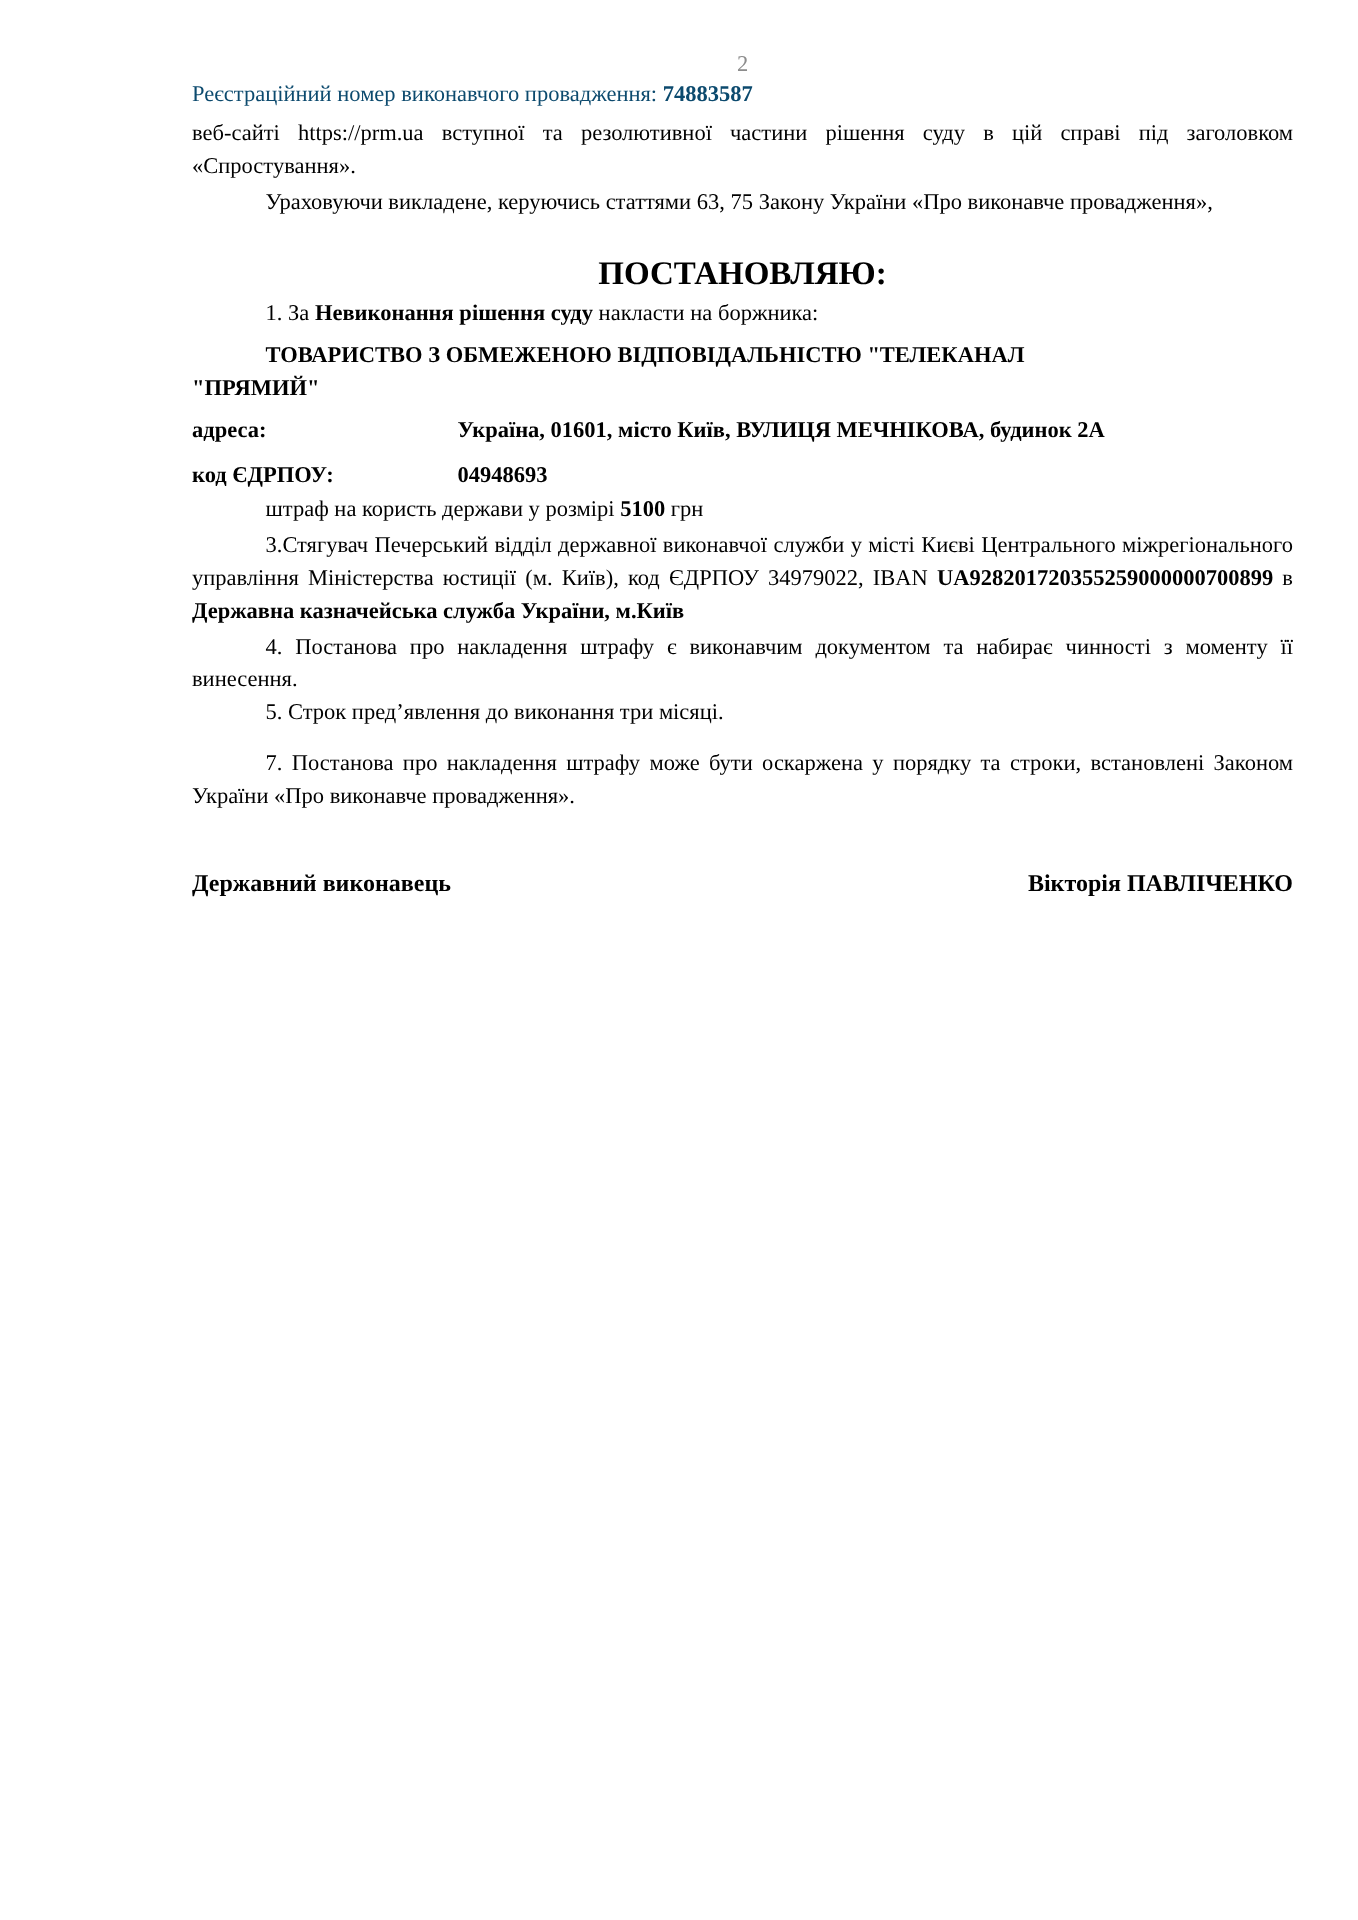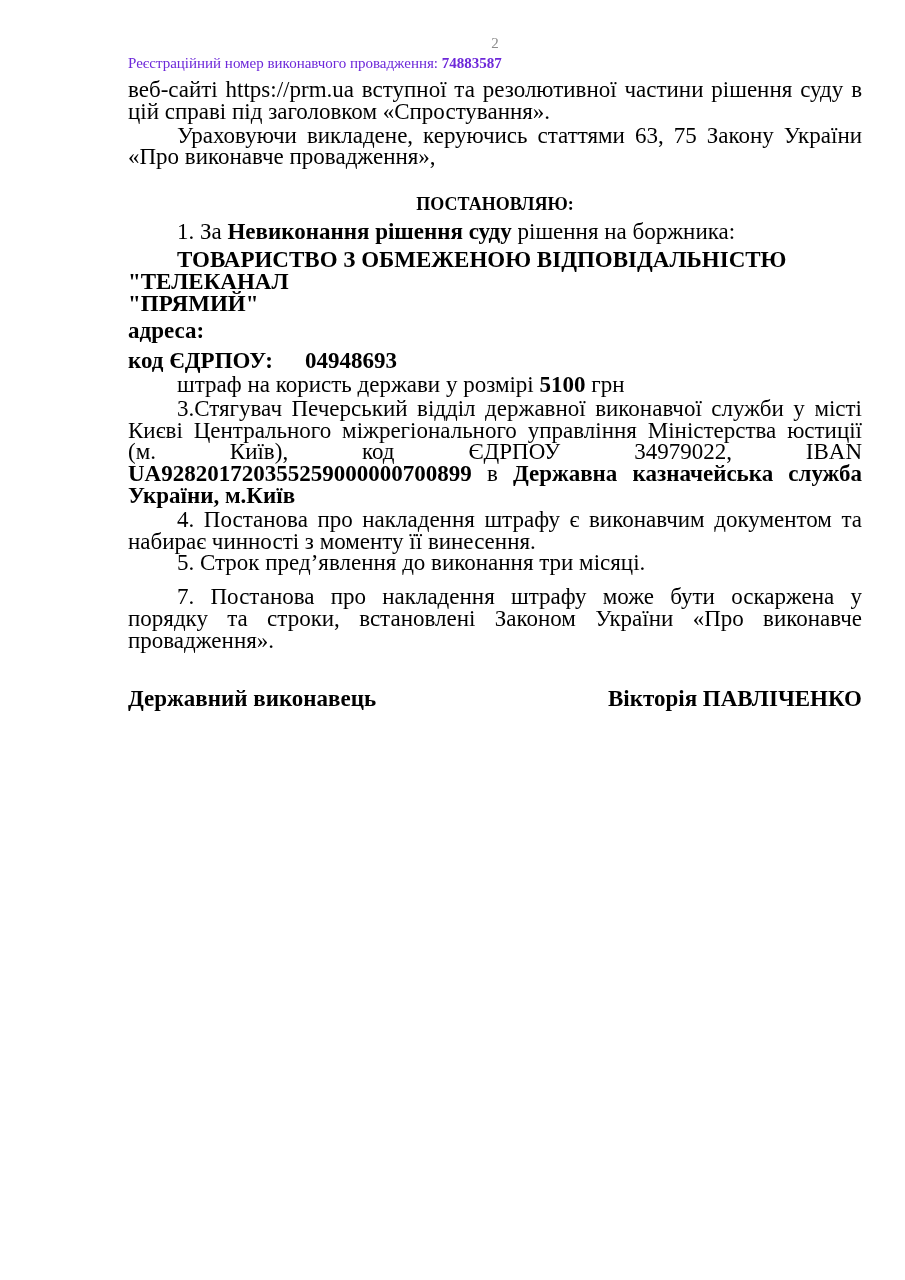--- a/index.html
+++ b/index.html
@@ -24,38 +24,38 @@
   .page-number {
     text-align: center;
     font-size: 15px;
     line-height: 18px;
     color: #8c8c8c;
   }
   .reg-header {
     margin-top: 2px;
     font-size: 15px;
     line-height: 18px;
-    color: #6d28d9;
+    color: #0c4a6e;
   }
   .reg-header .num { font-weight: bold; }
   p, .row, h2 {
     margin: 0;
-    font-size: 23px;
+    font-size: 15px;
     line-height: 21.8px;
   }
   .just { text-align: justify; }
   .indent { text-indent: 49px; }
   .b { font-weight: bold; }
   .p-web { margin-top: 7px; }
   .p-considering { margin-top: 2px; }
   .heading {
     margin-top: 25px;
     text-align: center;
     font-weight: bold;
-    font-size: 18px;
+    font-size: 22px;
     line-height: 22px;
   }
   .p-item1 { margin-top: 6px; }
   .company {
     margin-top: 6px;
     font-weight: bold;
     text-indent: 49px;
   }
   .row {
     display: flex;
@@ -73,21 +73,21 @@
   .p-item3 { margin-top: 2px; }
   .p-item4 { margin-top: 2px; }
   .p-item5 { margin-top: 0; }
   .p-item6 { margin-top: 1px; }
   .p-item7 { margin-top: 12px; }
   .signature {
     margin-top: 36px;
     display: flex;
     justify-content: space-between;
     font-weight: bold;
-    font-size: 23px;
+    font-size: 16px;
     line-height: 22px;
   }
 </style>
 </head>
 <body>
 
 <div class="page">
   <div class="content">
 
     <div class="page-number">2</div>
@@ -95,26 +95,27 @@
     <div class="reg-header">
       <span>Реєстраційний номер виконавчого провадження: </span><span class="num">74883587</span>
     </div>
 
     <p class="just p-web">веб-сайті https://prm.ua вступної та резолютивної частини рішення суду в цій справі під заголовком «Спростування».</p>
 
     <p class="just indent p-considering">Ураховуючи викладене, керуючись статтями 63, 75 Закону України «Про виконавче провадження»,</p>
 
     <h2 class="heading">ПОСТАНОВЛЯЮ:</h2>
 
-    <p class="just indent p-item1"><span>1. За </span><span class="b">Невиконання рішення суду</span><span> рішення на боржника:</span></p>
+    <p class="just indent p-item1"><span>1. За </span><span class="b">Невиконання рішення суду</span><span> накласти на боржника:</span></p>
 
     <p class="company"><span>ТОВАРИСТВО З ОБМЕЖЕНОЮ ВІДПОВІДАЛЬНІСТЮ "ТЕЛЕКАНАЛ</span><br><span>"ПРЯМИЙ"</span></p>
 
     <div class="row row-address">
       <span class="label">адреса:</span>
+      <span class="value">Україна, 01601, місто Київ, ВУЛИЦЯ МЕЧНІКОВА, будинок 2А</span>
     </div>
 
     <div class="row row-edrpou">
       <span class="label">код ЄДРПОУ:</span>
       <span class="value">04948693</span>
     </div>
 
     <p class="indent p-fine"><span>штраф на користь держави у розмірі </span><span class="b">5100</span><span> грн</span></p>
 
 

